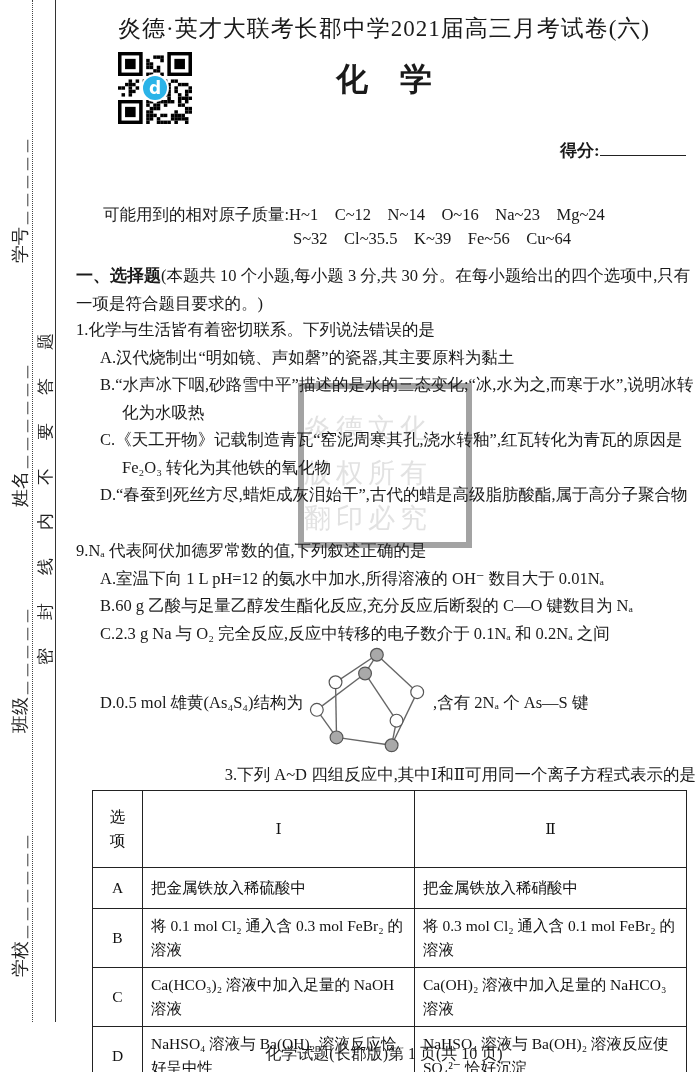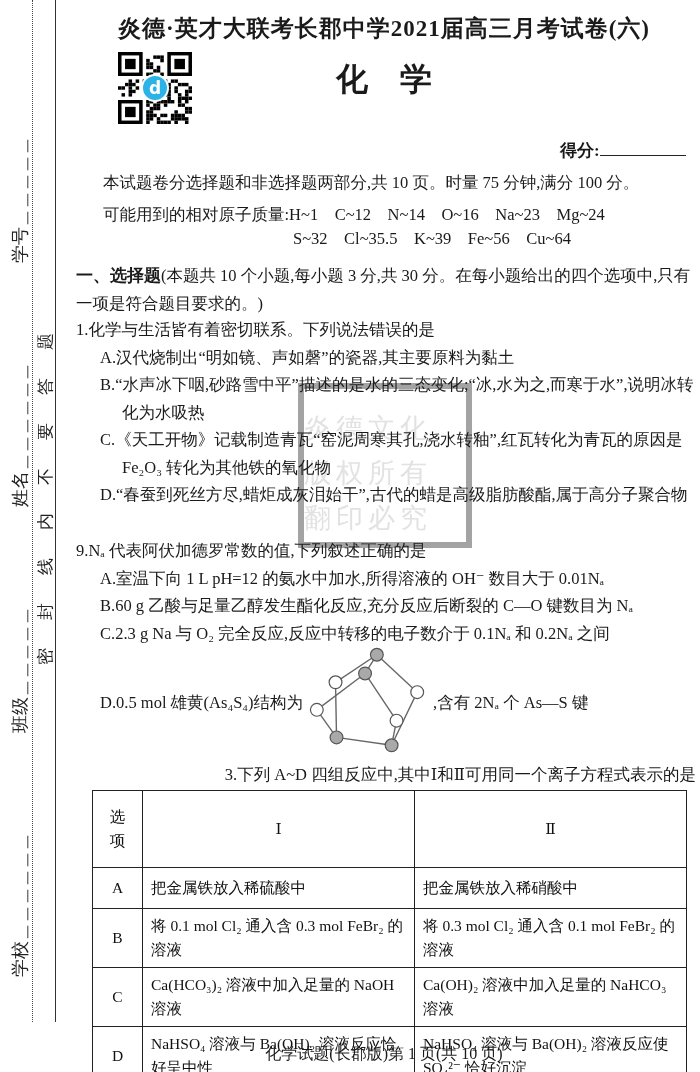--- a/index.html
+++ b/index.html
@@ -26,21 +26,21 @@
   
   .watermark {
     position:absolute; left:298px; top:383px; width:162px; height:136px;
     border:6px solid #a3a3a3; color:#e2e2e2;
     font-size:27px; letter-spacing:5px; line-height:45px;
     padding-top:17px;
   }
   
   .exam-title {
     position:absolute; top:13px; left:76px; width:616px; text-align:center;
-    font-size:23px; font-weight:bold; letter-spacing:1px;
+    font-size:23px; font-weight:normal; letter-spacing:1px;
   }
   .qr-wrap { position:absolute; left:118px; top:52px; width:74px; height:72px; }
   .subject-title {
     position:absolute; top:58px; left:76px; width:616px; text-align:center;
     font-size:32px; font-weight:bold;
   }
   .score { position:absolute; top:137px; left:560px; font-size:17px; font-weight:bold; }
   .score-blank { display:inline-block; width:86px; height:1.05em; border-bottom:1.5px solid #222; }
   
   .para { position:absolute; left:76px; width:620px; font-size:16.5px; line-height:27px; }
@@ -235,21 +235,20 @@
         <circle cx="37" cy="36" r="14" fill="#fff"></circle>
         <circle cx="37" cy="36" r="12" fill="#2bb3e8"></circle>
         <text x="37" y="42" text-anchor="middle" font-family="&quot;DejaVu Sans&quot;,sans-serif" font-size="17" font-weight="bold" fill="#fff">d</text>
       </svg>
   </div>
   <div class="subject-title">化　学</div>
   <div class="score">
     <span>得分:</span><span class="score-blank"></span>
   </div>
 
-  <div class="para intro">本试题卷分选择题和非选择题两部分,共 10 页。时量 75 分钟,满分 100 分。</div>
   <div class="para mass1">可能用到的相对原子质量:H~1　C~12　N~14　O~16　Na~23　Mg~24</div>
   <div class="mass2">S~32　Cl~35.5　K~39　Fe~56　Cu~64</div>
 
   <div class="section-header"><b>一、选择题</b><span>(本题共 10 个小题,每小题 3 分,共 30 分。在每小题给出的四个选项中,只有一项是符合题目要求的。)</span></div>
 
   <div class="question q1">
     <div>1.化学与生活皆有着密切联系。下列说法错误的是</div>
     <div class="option">A.汉代烧制出“明如镜、声如磬”的瓷器,其主要原料为黏土</div>
     <div class="option">B.“水声冰下咽,砂路雪中平”描述的是水的三态变化;“冰,水为之,而寒于水”,说明冰转化为水吸热</div>
     <div class="option">C.《天工开物》记载制造青瓦“窑泥周寒其孔,浇水转釉”,红瓦转化为青瓦的原因是Fe₂O₃ 转化为其他铁的氧化物</div>

